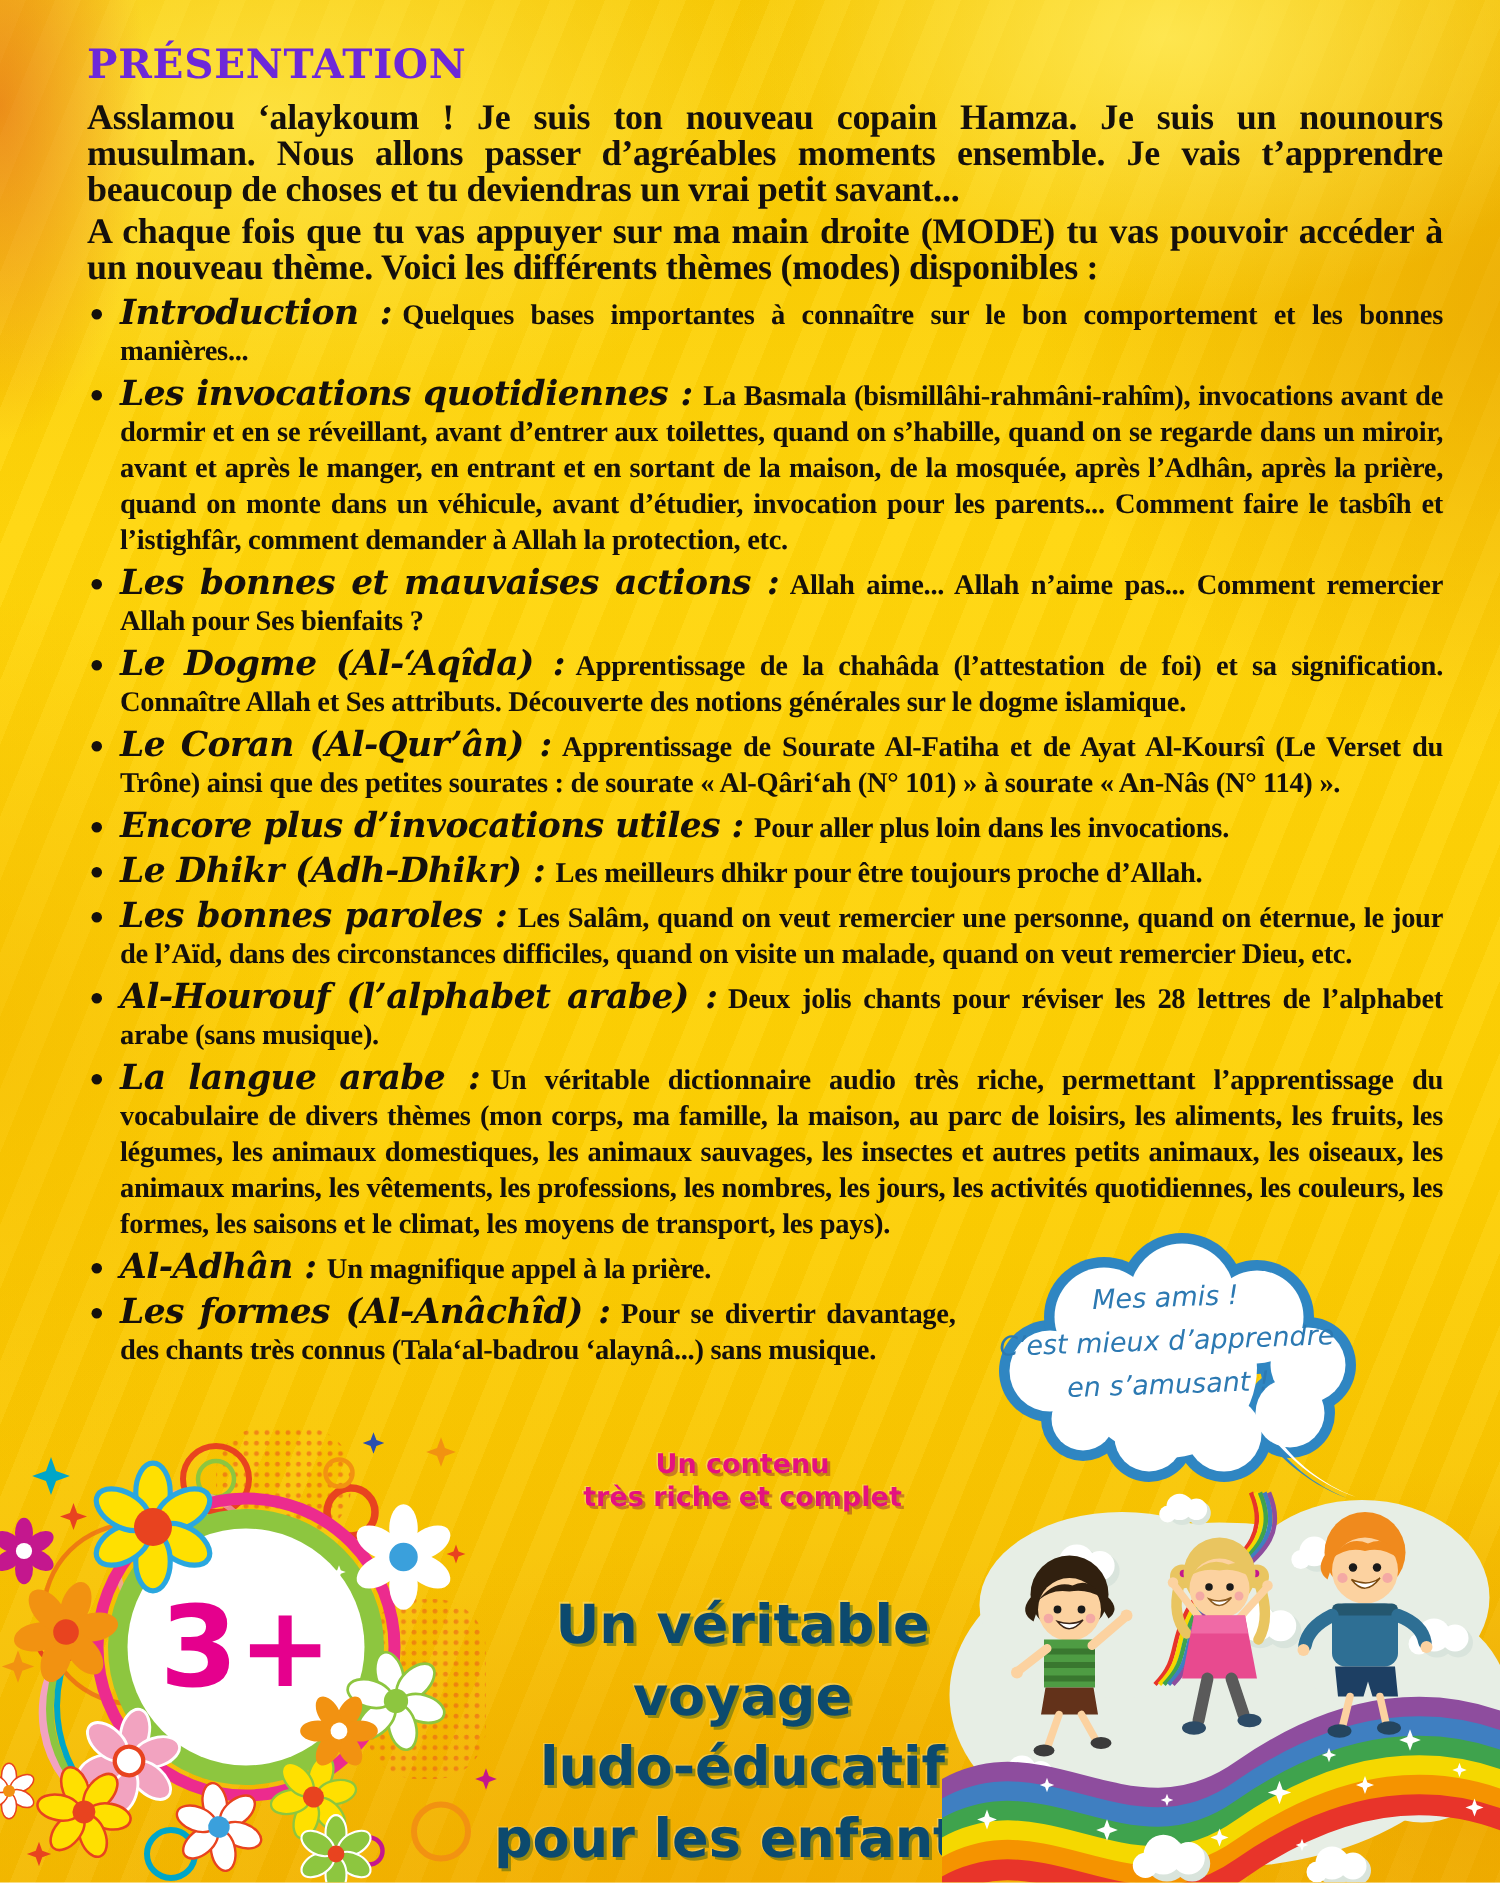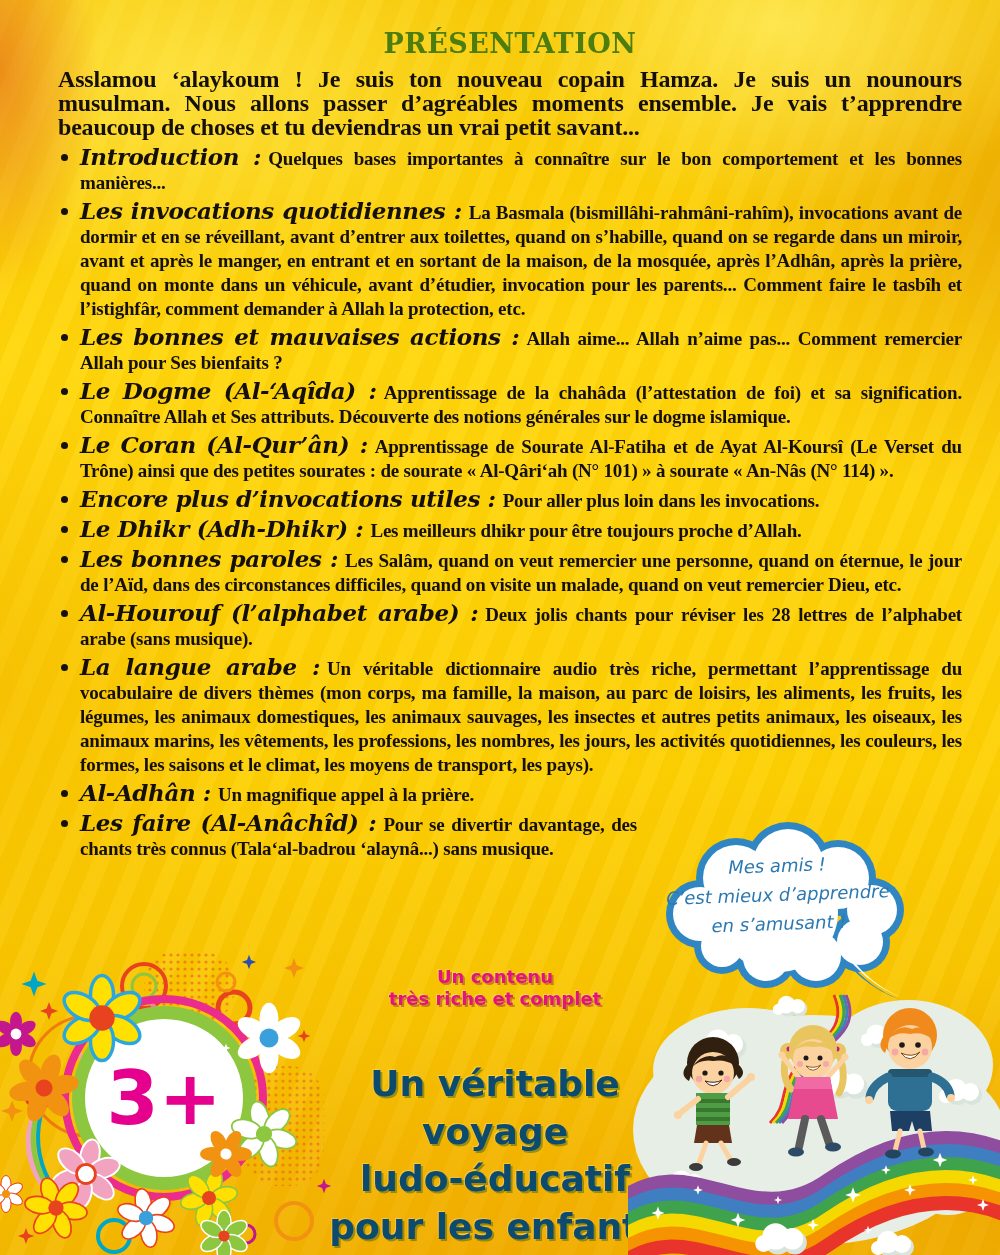--- a/index.html
+++ b/index.html
@@ -13,21 +13,21 @@
       radial-gradient(460px 420px at 102% 16%, rgba(226,148,0,.55), transparent 72%),
       radial-gradient(380px 420px at -2% 55%, rgba(240,176,0,.45), transparent 70%),
       radial-gradient(620px 340px at 50% 102%, rgba(238,160,0,.55), transparent 75%),
       radial-gradient(420px 300px at 100% 95%, rgba(232,150,0,.5), transparent 72%),
       repeating-linear-gradient(112deg, rgba(255,255,255,.05) 0 16px, rgba(205,140,0,.06) 16px 34px),
       linear-gradient(180deg,#f8c900 0%,#ffd60a 28%,#fdd002 62%,#f4b900 100%);
   }
   .content{position:absolute;left:58px;top:28px;width:904px;z-index:2;}
   h1.page-title{
     font-family:"DejaVu Serif",serif;font-size:27px;font-weight:bold;
-    letter-spacing:.5px;margin:0 0 8px 0;color:#4d7c0f;text-align:center;
+    letter-spacing:.5px;margin:0 0 8px 0;color:#6d28d9;
   }
   p.intro{font-size:24px;line-height:24px;font-weight:bold;text-align:justify;margin:0 0 4px 0;letter-spacing:-.2px;}
   ul.themes{list-style:none;margin:6px 0 0 0;padding:0;}
   ul.themes li{
     position:relative;padding-left:22px;margin:4px 0;font-size:19px;line-height:24px;
     font-weight:bold;text-align:justify;letter-spacing:-.2px;
   }
   ul.themes li .dot{position:absolute;left:3px;top:9px;width:7px;height:7px;border-radius:50%;background:#15100b;}
   .t-title{
     font-family:"DejaVu Serif",serif;font-style:italic;font-weight:bold;
@@ -50,34 +50,35 @@
     color:#2c79b2;transform:rotate(-2deg);
   }
   .bubble-text span{display:block;}
 </style>
 </head>
 <body>
 
 <div class="content">
   <h1 class="page-title">PRÉSENTATION</h1>
   <p class="intro">Asslamou ‘alaykoum ! Je suis ton nouveau copain Hamza. Je suis un nounours musulman. Nous allons passer d’agréables moments ensemble. Je vais t’apprendre beaucoup de choses et tu deviendras un vrai petit savant...</p>
+  <p class="intro">A chaque fois que tu vas appuyer sur ma main droite (MODE) tu vas pouvoir accéder à un nouveau thème. Voici les différents thèmes (modes) disponibles :</p>
 
   <ul class="themes">
     <li><span class="dot"></span><span class="t-title">Introduction :</span><span class="t-desc">Quelques bases importantes à connaître sur le bon comportement et les bonnes manières...</span></li>
     <li><span class="dot"></span><span class="t-title">Les invocations quotidiennes :</span><span class="t-desc">La Basmala (bismillâhi-rahmâni-rahîm), invocations avant de dormir et en se réveillant, avant d’entrer aux toilettes, quand on s’habille, quand on se regarde dans un miroir, avant et après le manger, en entrant et en sortant de la maison, de la mosquée, après l’Adhân, après la prière, quand on monte dans un véhicule, avant d’étudier, invocation pour les parents... Comment faire le tasbîh et l’istighfâr, comment demander à Allah la protection, etc.</span></li>
     <li><span class="dot"></span><span class="t-title">Les bonnes et mauvaises actions :</span><span class="t-desc">Allah aime... Allah n’aime pas... Comment remercier Allah pour Ses bienfaits ?</span></li>
     <li><span class="dot"></span><span class="t-title">Le Dogme (Al-‘Aqîda) :</span><span class="t-desc">Apprentissage de la chahâda (l’attestation de foi) et sa signification. Connaître Allah et Ses attributs. Découverte des notions générales sur le dogme islamique.</span></li>
     <li><span class="dot"></span><span class="t-title">Le Coran (Al-Qur’ân) :</span><span class="t-desc">Apprentissage de Sourate Al-Fatiha et de Ayat Al-Koursî (Le Verset du Trône) ainsi que des petites sourates : de sourate « Al-Qâri‘ah (N° 101) » à sourate « An-Nâs (N° 114) ».</span></li>
     <li><span class="dot"></span><span class="t-title">Encore plus d’invocations utiles :</span><span class="t-desc">Pour aller plus loin dans les invocations.</span></li>
     <li><span class="dot"></span><span class="t-title">Le Dhikr (Adh-Dhikr) :</span><span class="t-desc">Les meilleurs dhikr pour être toujours proche d’Allah.</span></li>
     <li><span class="dot"></span><span class="t-title">Les bonnes paroles :</span><span class="t-desc">Les Salâm, quand on veut remercier une personne, quand on éternue, le jour de l’Aïd, dans des circonstances difficiles, quand on visite un malade, quand on veut remercier Dieu, etc.</span></li>
     <li><span class="dot"></span><span class="t-title">Al-Hourouf (l’alphabet arabe) :</span><span class="t-desc">Deux jolis chants pour réviser les 28 lettres de l’alphabet arabe (sans musique).</span></li>
     <li><span class="dot"></span><span class="t-title">La langue arabe :</span><span class="t-desc">Un véritable dictionnaire audio très riche, permettant l’apprentissage du vocabulaire de divers thèmes (mon corps, ma famille, la maison, au parc de loisirs, les aliments, les fruits, les légumes, les animaux domestiques, les animaux sauvages, les insectes et autres petits animaux, les oiseaux, les animaux marins, les vêtements, les professions, les nombres, les jours, les activités quotidiennes, les couleurs, les formes, les saisons et le climat, les moyens de transport, les pays).</span></li>
     <li><span class="dot"></span><span class="t-title">Al-Adhân :</span><span class="t-desc">Un magnifique appel à la prière.</span></li>
-    <li class="wrap-short"><span class="dot"></span><span class="t-title">Les faire (Al-Anâchîd) :</span><span class="t-desc">Pour se divertir davantage, des chants très connus (Tala‘al-badrou ‘alaynâ...) sans musique.</span></li>
+    <li class="wrap-short"><span class="dot"></span><span class="t-title">Les formes (Al-Anâchîd) :</span><span class="t-desc">Pour se divertir davantage, des chants très connus (Tala‘al-badrou ‘alaynâ...) sans musique.</span></li>
   </ul>
 </div>
 
 <div class="flower-wrap">
 <svg width="342" height="309" viewBox="0 0 342 309" xmlns="http://www.w3.org/2000/svg">
   <defs>
     <g id="petals">
       <ellipse cx="0" cy="-20" rx="10" ry="17"></ellipse>
       <ellipse cx="0" cy="-20" rx="10" ry="17" transform="rotate(60)"></ellipse>
       <ellipse cx="0" cy="-20" rx="10" ry="17" transform="rotate(120)"></ellipse>

